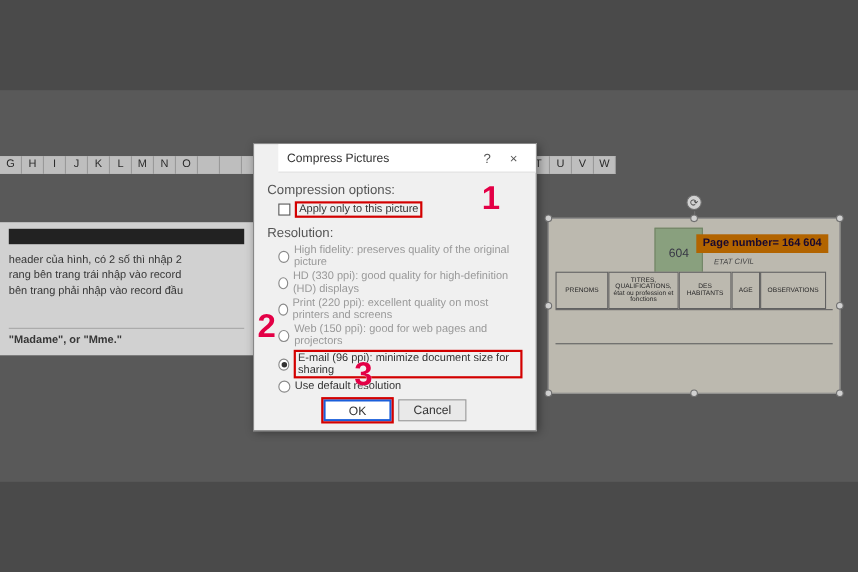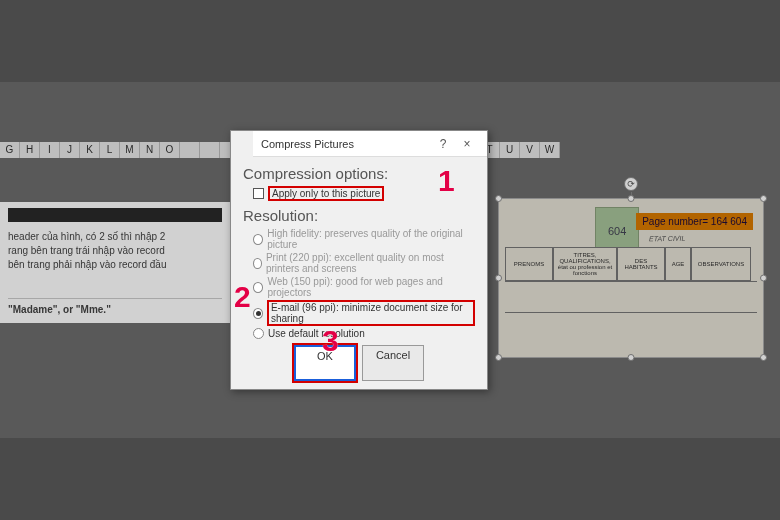--- a/index.html
+++ b/index.html
@@ -9,41 +9,41 @@
 .content { position: absolute; top: 82px; left: 0; right: 0; bottom: 82px; background: #6d6d6d; }
 .row-headers { position: absolute; top: 60px; left: 0; height: 16px; display: flex; background: #e3e3e3; }
 .col { width: 20px; height: 16px; border-right: 1px solid #bbb; text-align: center; font-size: 10px; line-height: 16px; color: #333; background: #e8e8e8; }
 .doc-panel { position: absolute; top: 120px; left: 0; width: 230px; background: #fff; padding: 6px 8px; font-size: 10px; line-height: 1.4; color: #444; }
 .doc-panel .dark { height: 14px; background: #2a2a2a; margin-bottom: 8px; }
 .dialog { position: absolute; top: 48px; left: 230px; width: 258px; background: #f0f0f0; border: 1px solid #888; box-shadow: 2px 2px 8px rgba(0,0,0,.4); }
 .titlebar { height: 26px; background: #fff; border-bottom: 1px solid #ddd; display: flex; align-items: center; padding: 0 8px; font-size: 11px; margin-left: 22px; }
 .titlebar .title { flex: 1; }
 .titlebar .win-btn { width: 24px; text-align: center; font-size: 12px; color: #555; cursor: pointer; }
 .dlg-body { padding: 8px 12px; }
-.section-label { font-size: 15px; color: #555; margin-bottom: 4px; }
+.section-label { font-size: 12px; color: #555; margin-bottom: 4px; }
 .opt-row { display: flex; align-items: center; gap: 4px; margin: 2px 0 2px 10px; font-size: 10px; }
 .checkbox { width: 11px; height: 11px; border: 1px solid #555; background: #fff; display: inline-block; position: relative; }
 .checkbox.checked::after { content: "✓"; position: absolute; top: -3px; left: 0; font-size: 11px; color: #333; }
 .radio { width: 11px; height: 11px; border: 1px solid #888; border-radius: 50%; background: #fff; display: inline-block; position: relative; }
 .radio.checked::after { content: ""; position: absolute; top: 2px; left: 2px; width: 5px; height: 5px; background: #333; border-radius: 50%; }
 .disabled { color: #999; }
 .highlight { border: 2px solid #d30000; padding: 0 2px; }
 .dlg-buttons { display: flex; justify-content: center; gap: 6px; margin-top: 6px; }
-.btn { min-width: 62px; height: 36px; background: #e9e9e9; border: 1px solid #999; font-size: 11px; text-align: center; line-height: 18px; cursor: pointer; }
+.btn { min-width: 62px; height: 20px; background: #e9e9e9; border: 1px solid #999; font-size: 11px; text-align: center; line-height: 18px; cursor: pointer; }
 .btn.primary { border: 2px solid #1a5fdb; background: #fff; }
 .btn.primary.highlight { outline: 2px solid #d30000; }
 .image-area { position: absolute; top: 116px; left: 498px; width: 266px; height: 160px; background: #e6e2d6; border: 1px solid #aaa; }
 .image-area .handle { position: absolute; width: 7px; height: 7px; border: 1px solid #888; background: #fff; border-radius: 50%; }
 .image-area .h-tl { top: -4px; left: -4px; } .image-area .h-tr { top: -4px; right: -4px; }
 .image-area .h-bl { bottom: -4px; left: -4px; } .image-area .h-br { bottom: -4px; right: -4px; }
 .image-area .h-tm { top: -4px; left: 50%; transform: translateX(-50%); } .image-area .h-bm { bottom: -4px; left: 50%; transform: translateX(-50%); }
 .image-area .h-ml { top: 50%; left: -4px; transform: translateY(-50%); } .image-area .h-mr { top: 50%; right: -4px; transform: translateY(-50%); }
 .rotate-handle { position: absolute; top: -22px; left: 50%; transform: translateX(-50%); width: 14px; height: 14px; border: 1px solid #888; border-radius: 50%; font-size: 9px; line-height: 12px; text-align: center; color: #555; background: #fff; }
 .rotate-handle::after { content: ""; position: absolute; top: 14px; left: 6px; width: 1px; height: 6px; background: #888; }
-.page-badge { position: absolute; top: 14px; right: 10px; background: #d97a00; color: #1f0b3a; font-weight: normal; font-size: 10px; padding: 3px 6px; }
+.page-badge { position: absolute; top: 14px; right: 10px; background: #d97a00; color: #1f0b3a; font-weight: bold; font-size: 10px; padding: 3px 6px; }
 .green-tag { position: absolute; top: 8px; left: 96px; background: #a8c49a; padding: 17px 12px; font-size: 11px; color: #445; border: 1px solid #8aa07c; }
 .table-head { position: absolute; top: 48px; left: 6px; right: 6px; display: flex; height: 34px; }
 .table-head .th { border: 1px solid #777; font-size: 6px; display: flex; align-items: center; justify-content: center; text-align: center; background: #e6e2d6; padding: 0 2px; }
 .subrow { position: absolute; top: 82px; left: 6px; right: 6px; height: 32px; border-top: 1px solid #777; border-bottom: 1px solid #777; background: #e6e2d6; }
 .etat { position: absolute; top: 36px; right: 78px; font-size: 7px; font-style: italic; color: #555; transform: rotate(-1deg); }
 .callout { position: absolute; font-size: 30px; font-weight: bold; color: #e30046; font-family: Arial, sans-serif; text-shadow: 0 0 1px #fff; }
 .c1 { top: 82px; left: 438px; } .c2 { top: 198px; left: 234px; } .c3 { top: 242px; left: 322px; }
 .dim-overlay { position: absolute; inset: 0; background: rgba(0,0,0,.18); pointer-events: none; }
 </style>
 </head>
@@ -134,20 +134,24 @@
       </div>
 
       <div class="section-label" style="margin-top:6px">Resolution:</div>
 
       <div class="opt-row disabled">
         <span class="radio"></span>
         <span>High fidelity: preserves quality of the original picture</span>
       </div>
       <div class="opt-row disabled">
         <span class="radio"></span>
+        <span>HD (330 ppi): good quality for high-definition (HD) displays</span>
+      </div>
+      <div class="opt-row disabled">
+        <span class="radio"></span>
         <span>Print (220 ppi): excellent quality on most printers and screens</span>
       </div>
       <div class="opt-row disabled">
         <span class="radio"></span>
         <span>Web (150 ppi): good for web pages and projectors</span>
       </div>
       <div class="opt-row">
         <span class="radio checked"></span>
         <span class="highlight">E-mail (96 ppi): minimize document size for sharing</span>
       </div>

